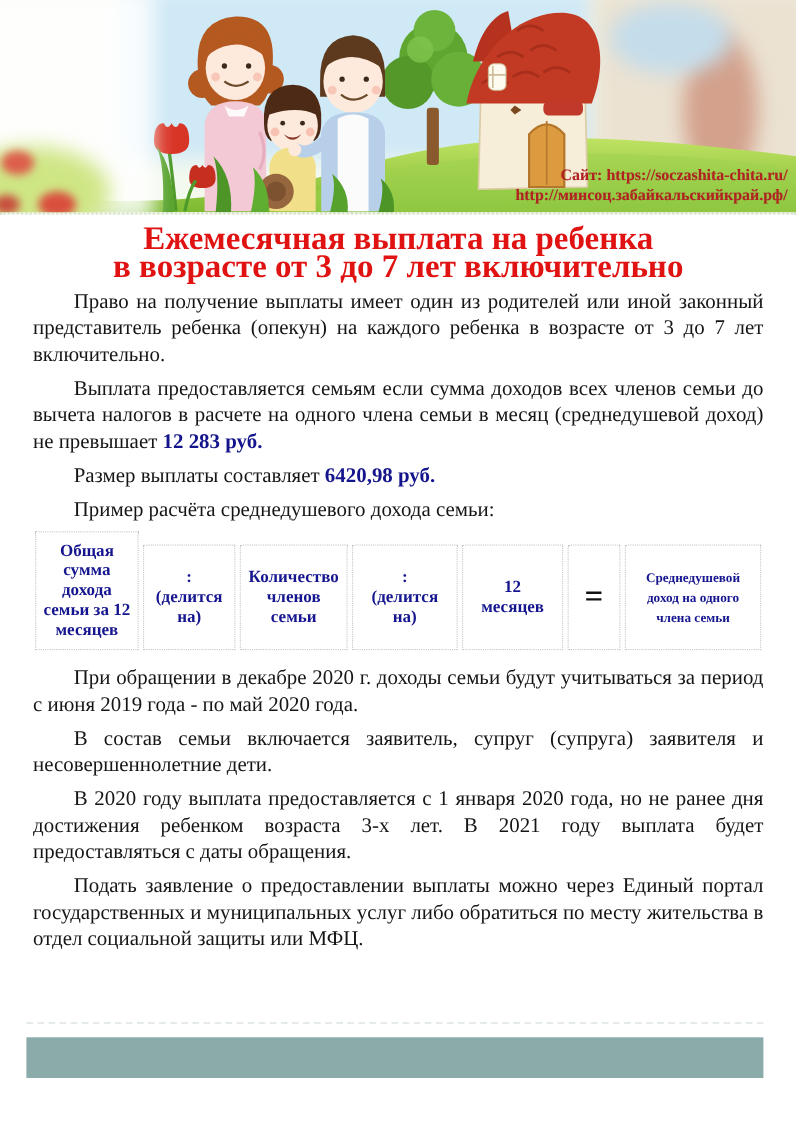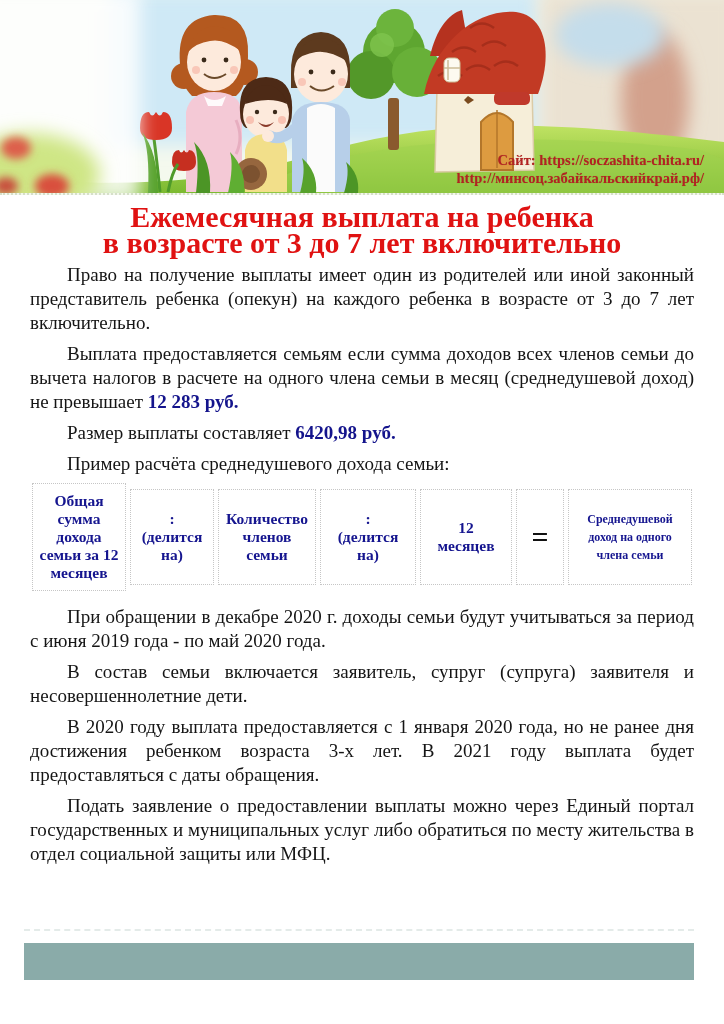--- a/index.html
+++ b/index.html
@@ -17,36 +17,36 @@
     font-family:"Liberation Serif", serif;color:var(--body-text);
     overflow:hidden;
   }
   
   .header{
     position:relative;width:724px;height:193px;overflow:hidden;
     border-bottom:2px dotted #d6dfc9;background:#f3f8ec;
   }
   .header svg{display:block;}
   .site-links{
-    position:absolute;right:20px;bottom:6px;text-align:right;
+    position:absolute;right:8px;bottom:6px;text-align:right;
     font-weight:bold;font-size:14.5px;line-height:18px;color:var(--site-red);
     text-shadow:0 0 1px rgba(120,40,20,.25);
   }
   
   .title{
     margin:9px 0 7px;text-align:center;font-weight:bold;
     font-size:30px;line-height:26px;color:var(--title-red);
   }
   
   .content{padding:0 30px;font-size:19px;line-height:24px;text-align:justify;}
   .content p{margin:0 0 7px;text-indent:37px;}
   b.navy{color:var(--navy);white-space:nowrap;}
   
   .calc-row{
-    display:flex;gap:4px;margin:2px 2px 14px;align-items:center;
+    display:flex;gap:4px;margin:2px 2px 14px;align-items:flex-end;
   }
   .calc-cell{
     border:1.5px dotted var(--table-border);
     display:flex;align-items:center;justify-content:center;
     text-align:center;color:var(--table-navy);font-weight:bold;
     font-size:15.5px;line-height:18px;white-space:pre-line;
     padding:8px 2px;box-sizing:border-box;min-height:96px;
   }
   .calc-cell.c1{width:94px;}
   .calc-cell.c2{width:84px;}

